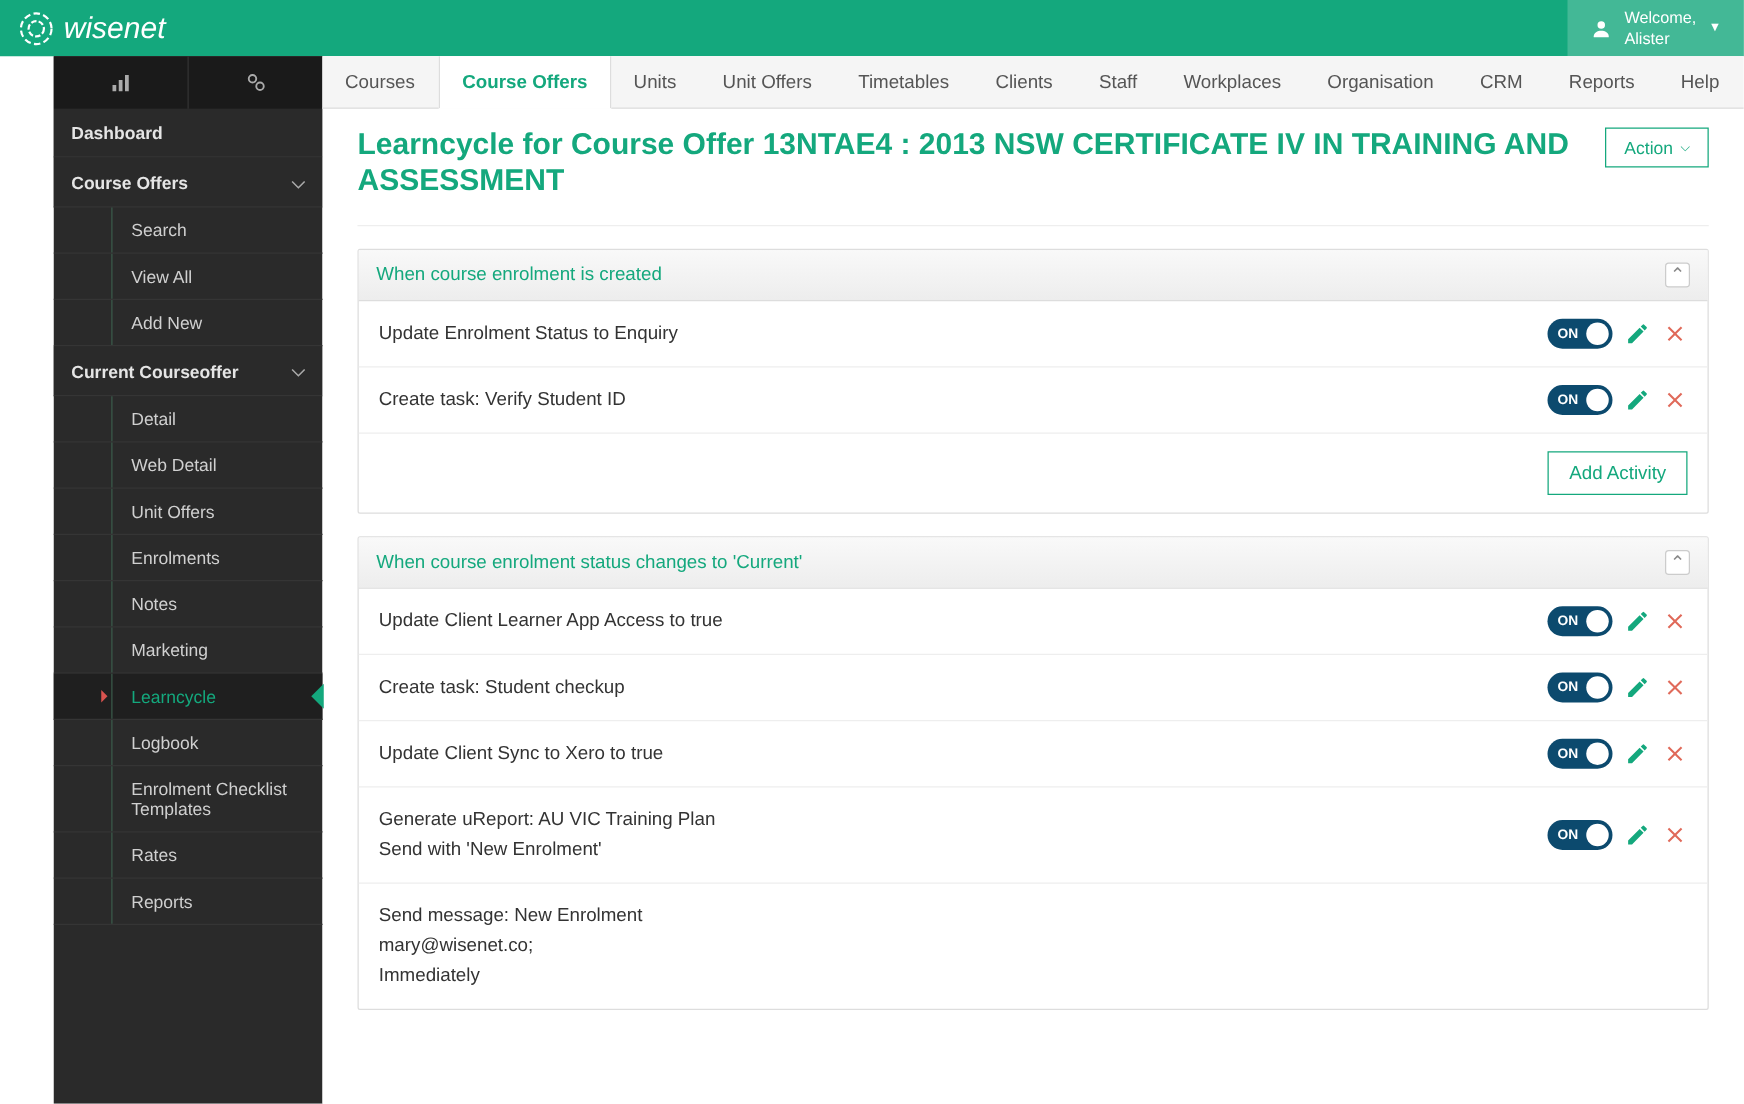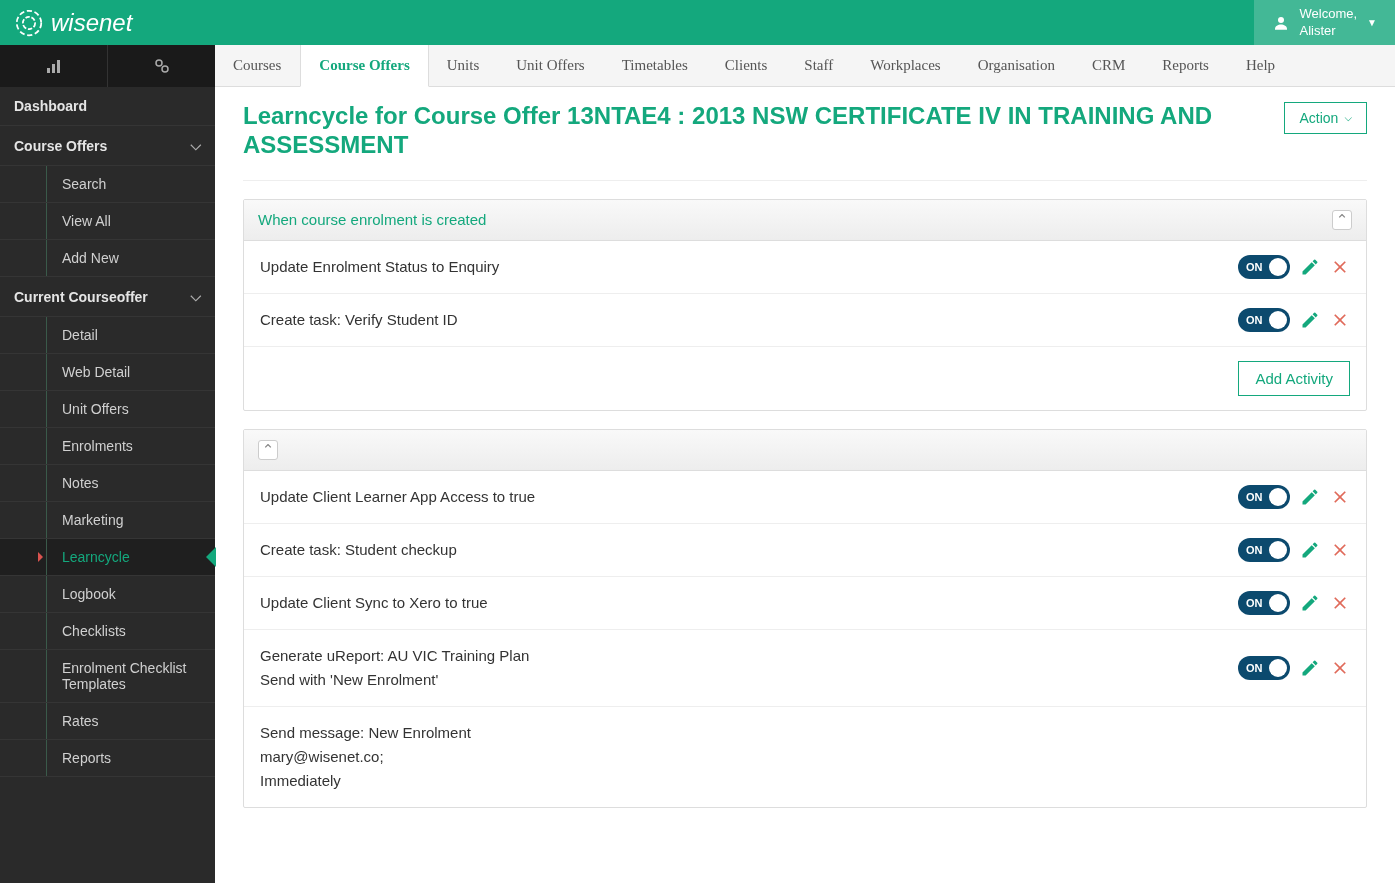--- a/index.html
+++ b/index.html
@@ -6,38 +6,38 @@
 body { font-family: Arial, Helvetica, sans-serif; font-size: 14px; color: #333; background: #fff; }
 
 .header { background: #14a87d; height: 45px; display: flex; align-items: center; justify-content: space-between; padding: 0 0 0 15px; }
 .logo { display: flex; align-items: center; color: #fff; font-size: 24px; font-style: italic; font-weight: 300; }
 .logo-icon { width: 28px; height: 28px; margin-right: 8px; }
 .welcome { background: #43b896; color: #fff; padding: 6px 18px; font-size: 13px; line-height: 1.3; display: flex; align-items: center; gap: 10px; height: 45px; }
 .welcome-text { display: flex; flex-direction: column; }
 .user-icon { width: 18px; height: 18px; }
 
 .container { display: flex; }
-.sidebar { width: 215px; background: #2a2a2a; color: #ccc; min-height: calc(100vh - 45px); flex-shrink: 0; }
+.sidebar { width: 215px; background: #2a2a2a; color: #ccc; min-height: calc(100vh - 45px); flex-shrink: 0; margin-left: 43px; }
 .sidebar-top { display: flex; background: #1a1a1a; height: 42px; }
 .sidebar-top-btn { flex: 1; display: flex; align-items: center; justify-content: center; border-right: 1px solid #333; cursor: pointer; }
 .sidebar-top-btn:last-child { border-right: none; }
 .sidebar-top-btn svg { width: 16px; height: 16px; fill: #aaa; }
 
 .side-item { padding: 11px 14px; border-bottom: 1px solid #353535; cursor: pointer; color: #e5e5e5; font-size: 14px; display: flex; justify-content: space-between; align-items: center; }
 .side-item.bold { font-weight: bold; background: #2a2a2a; }
 .side-sub { padding: 10px 14px 10px 62px; border-bottom: 1px solid #353535; cursor: pointer; color: #d0d0d0; font-size: 14px; position: relative; }
 .side-sub::before { content: ""; position: absolute; left: 46px; top: 0; bottom: 0; width: 1px; background: #3a5a4a; }
 .side-sub.active { color: #14a87d; background: #1f1f1f; }
 .side-sub.active::after { content: ""; position: absolute; right: -1px; top: 50%; transform: translateY(-50%); width: 0; height: 0; border-top: 10px solid transparent; border-bottom: 10px solid transparent; border-right: 10px solid #14a87d; }
 .side-sub.active .caret { position: absolute; left: 38px; top: 50%; transform: translateY(-50%); width: 0; height: 0; border-top: 5px solid transparent; border-bottom: 5px solid transparent; border-left: 5px solid #d9534f; }
 .chevron { font-size: 14px; color: #aaa; }
 
 .main { flex: 1; background: #fff; }
 .tabs { display: flex; background: #f5f5f5; border-bottom: 1px solid #ddd; padding: 0; height: 42px; align-items: stretch; }
-.tab { padding: 0 18px; display: flex; align-items: center; color: #555; cursor: pointer; font-size: 15px; border-right: 1px solid transparent; font-family: Liberation Serif, serif; }
+.tab { padding: 0 18px; display: flex; align-items: center; color: #555; cursor: pointer; font-size: 15px; border-right: 1px solid transparent; }
 .tab.active { background: #fff; color: #14a87d; font-weight: bold; border: 1px solid #ddd; border-bottom: 1px solid #fff; margin-bottom: -1px; border-top: none; }
 
 .content { padding: 15px 28px 30px; }
 .page-header { display: flex; justify-content: space-between; align-items: flex-start; margin-bottom: 20px; }
 .page-title { color: #14a87d; font-size: 24px; font-weight: bold; line-height: 1.2; max-width: 1000px; }
 .action-btn { border: 1px solid #14a87d; color: #14a87d; background: #fff; padding: 7px 14px; font-size: 14px; cursor: pointer; display: flex; align-items: center; gap: 6px; }
 
 .section { border: 1px solid #ddd; margin-bottom: 18px; border-radius: 2px; }
 .section-header { background: linear-gradient(#f9f9f9, #ededed); padding: 10px 14px; color: #14a87d; font-size: 15px; display: flex; justify-content: space-between; align-items: center; border-bottom: 1px solid #ddd; }
 .chevron-up { width: 20px; height: 20px; border: 1px solid #ccc; border-radius: 3px; display: flex; align-items: center; justify-content: center; cursor: pointer; background: #fff; color: #888; }
@@ -117,21 +117,20 @@
       </div>
     <div id="current-items">
         <div class="side-sub">Detail</div>
         <div class="side-sub">Web Detail</div>
         <div class="side-sub">Unit Offers</div>
         <div class="side-sub">Enrolments</div>
         <div class="side-sub">Notes</div>
         <div class="side-sub">Marketing</div>
         <div class="side-sub active"><span class="caret"></span>Learncycle</div>
         <div class="side-sub">Logbook</div>
-        <div class="side-sub">Checklists</div>
         <div class="side-sub">Enrolment Checklist Templates</div>
         <div class="side-sub">Rates</div>
         <div class="side-sub">Reports</div>
       </div>
   </div>
 
   <div class="main">
     <div class="tabs" id="tabs">
         <div class="tab">Courses</div>
         <div class="tab active">Course Offers</div>
@@ -188,20 +187,21 @@
                   </svg></span>
                 <span class="delete-icon"><svg viewBox="0 0 24 24" width="20" height="20">
                     <path d="M19 6.41L17.59 5 12 10.59 6.41 5 5 6.41 10.59 12 5 17.59 6.41 19 12 13.41 17.59 19 19 17.59 13.41 12z"></path>
                   </svg></span>
               </div>
             </div>
             <div class="add-activity-wrap"><button class="add-activity-btn">Add Activity</button></div>
           </div>
           <div class="section">
             <div class="section-header">
+              <span>When course enrolment status changes to 'Current'</span>
               <div class="chevron-up">⌃</div>
             </div>
             <div class="activity-row">
               <div class="activity-text">Update Client Learner App Access to true</div>
               <div class="activity-controls">
                 <div class="toggle">
                   <span class="toggle-label">ON</span>
                   <span class="toggle-knob"></span>
                 </div>
                 <span class="edit-icon"><svg viewBox="0 0 24 24" width="20" height="20">

